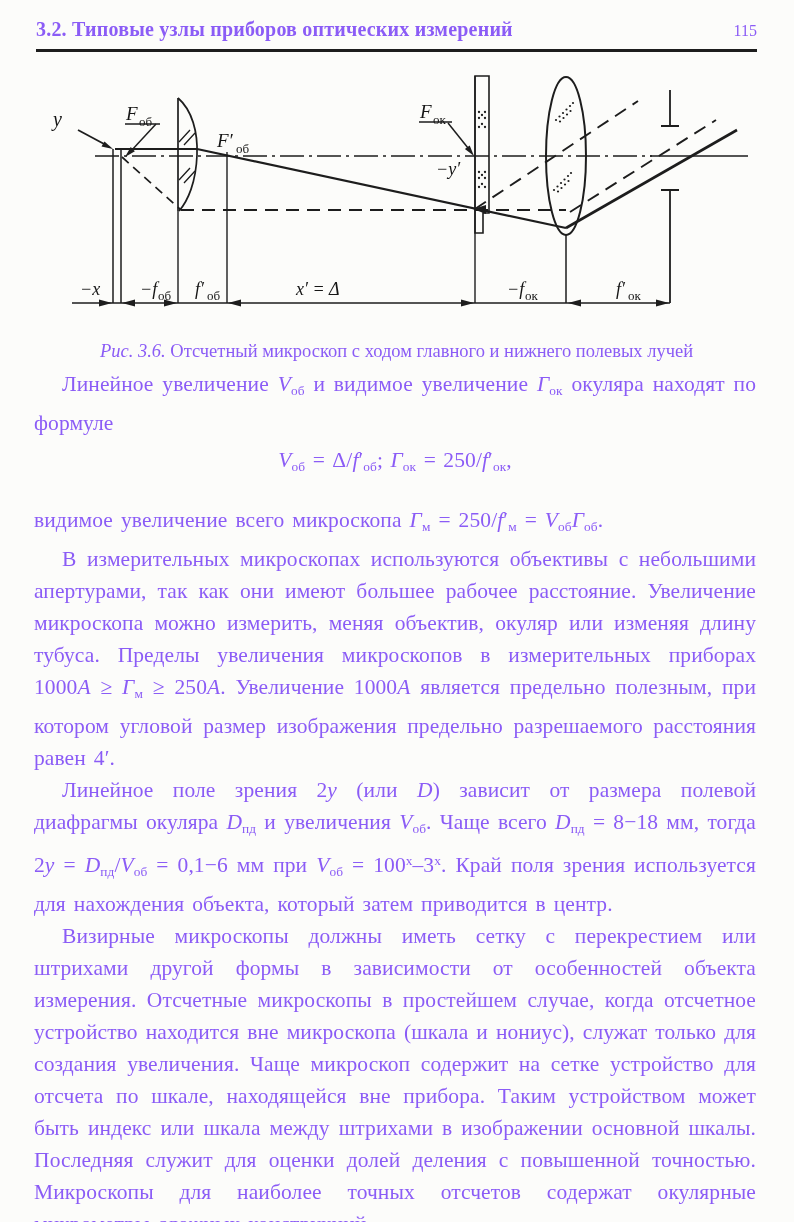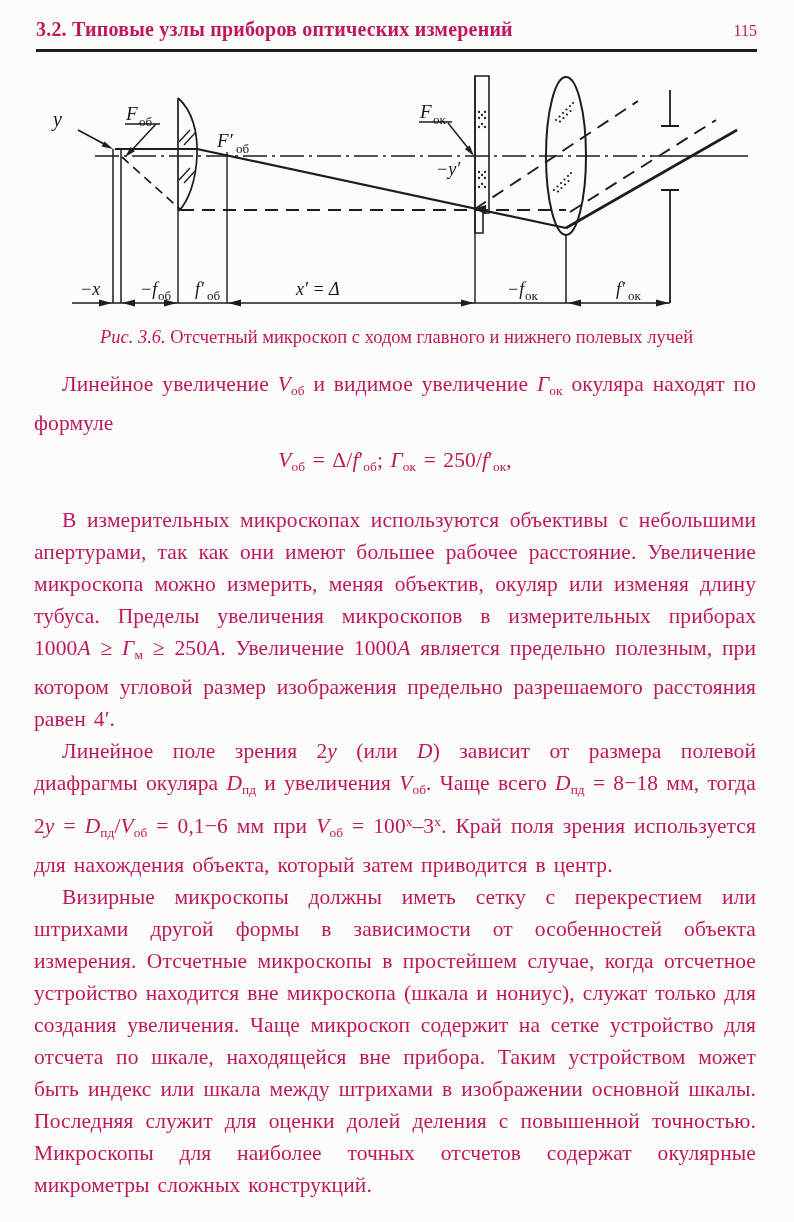--- a/index.html
+++ b/index.html
@@ -1,33 +1,33 @@
 <!DOCTYPE html>
 <html lang="ru"><head>
 <meta charset="utf-8">
 <style>
   html,body{margin:0;padding:0;}
   .page{
     position:relative;
     width:794px;height:1222px;
     background:#fcfcfa;
     font-family:"Liberation Serif", serif;
-    color:#be185d;
+    color:#8b5cf6;
     overflow:hidden;
   }
   .header{
     position:absolute;left:36px;right:37px;top:18px;
     display:flex;justify-content:space-between;align-items:baseline;
   }
   .header .section{font-weight:bold;font-size:20px;letter-spacing:.2px;}
   .header .pagenum{font-size:16px;text-align:center;}
   .rule{position:absolute;left:36px;right:37px;top:49px;height:3px;background:#1d1d1d;}
   .fig{position:absolute;left:0;top:68px;width:794px;height:254px;}
   .caption{
-    position:absolute;left:36px;right:37px;top:327px;
+    position:absolute;left:36px;right:37px;top:341px;
     text-align:center;font-size:18.5px;white-space:nowrap;
   }
   .caption .cap-label{font-style:italic;}
   .bodytext{
     position:absolute;left:34px;right:38px;top:368px;
     font-size:21.5px;line-height:32px;word-spacing:2.5px;letter-spacing:.1px;
   }
   .bodytext p{margin:0;text-align:justify;}
   .bodytext p.indent{text-indent:28px;}
   .bodytext p.flush{text-indent:0;}
@@ -197,18 +197,19 @@
     <text class="lbl-sub" x="628" y="232">ок</text>
   </svg>
 
   <div class="caption">
     <span class="cap-label">Рис. 3.6.</span><span> Отсчетный микроскоп с ходом главного и нижнего полевых лучей</span>
   </div>
 
   <div class="bodytext">
       <p class="indent"><span>Линейное увеличение </span><span class="it">V</span><span class="sb">об</span><span> и видимое увеличение </span><span class="it">Г</span><span class="sb">ок</span><span> окуляра находят по формуле</span></p>
       <p class="formula"><span class="it">V</span><span class="sb">об</span><span> = Δ/</span><span class="it">f</span><span>′</span><span class="sb">об</span><span>; </span><span class="it">Г</span><span class="sb">ок</span><span> = 250/</span><span class="it">f</span><span>′</span><span class="sb">ок</span><span>,</span></p>
+      <p class="flush"><span>видимое увеличение всего микроскопа </span><span class="it">Г</span><span class="sb">м</span><span> = 250/</span><span class="it">f</span><span>′</span><span class="sb">м</span><span> = </span><span class="it">V</span><span class="sb">об</span><span class="it">Г</span><span class="sb">об</span><span>.</span></p>
       <p class="indent"><span>В измерительных микроскопах используются объективы с небольшими апертурами, так как они имеют большее рабочее расстояние. Увеличение микроскопа можно измерить, меняя объектив, окуляр или изменяя длину тубуса. Пределы увеличения микроскопов в измерительных приборах 1000</span><span class="it">A</span><span> ≥ </span><span class="it">Г</span><span class="sb">м</span><span> ≥ 250</span><span class="it">A</span><span>. Увеличение 1000</span><span class="it">A</span><span> является предельно полезным, при котором угловой размер изображения предельно разрешаемого расстояния равен 4′.</span></p>
       <p class="indent"><span>Линейное поле зрения 2</span><span class="it">y</span><span> (или </span><span class="it">D</span><span>) зависит от размера полевой диафрагмы окуляра </span><span class="it">D</span><span class="sb">пд</span><span> и увеличения </span><span class="it">V</span><span class="sb">об</span><span>. Чаще всего </span><span class="it">D</span><span class="sb">пд</span><span> = 8−18 мм, тогда 2</span><span class="it">y</span><span> = </span><span class="it">D</span><span class="sb">пд</span><span>/</span><span class="it">V</span><span class="sb">об</span><span> = 0,1−6 мм при </span><span class="it">V</span><span class="sb">об</span><span> = 100</span><span class="sp">х</span><span>–3</span><span class="sp">х</span><span>. Край поля зрения используется для нахождения объекта, который затем приводится в центр.</span></p>
       <p class="indent"><span>Визирные микроскопы должны иметь сетку с перекрестием или штрихами другой формы в зависимости от особенностей объекта измерения. Отсчетные микроскопы в простейшем случае, когда отсчетное устройство находится вне микроскопа (шкала и нониус), служат только для создания увеличения. Чаще микроскоп содержит на сетке устройство для отсчета по шкале, находящейся вне прибора. Таким устройством может быть индекс или шкала между штрихами в изображении основной шкалы. Последняя служит для оценки долей деления с повышенной точностью. Микроскопы для наиболее точных отсчетов содержат окулярные микрометры сложных конструкций.</span></p>
     </div>
 
 </div>
 
 </body></html>

